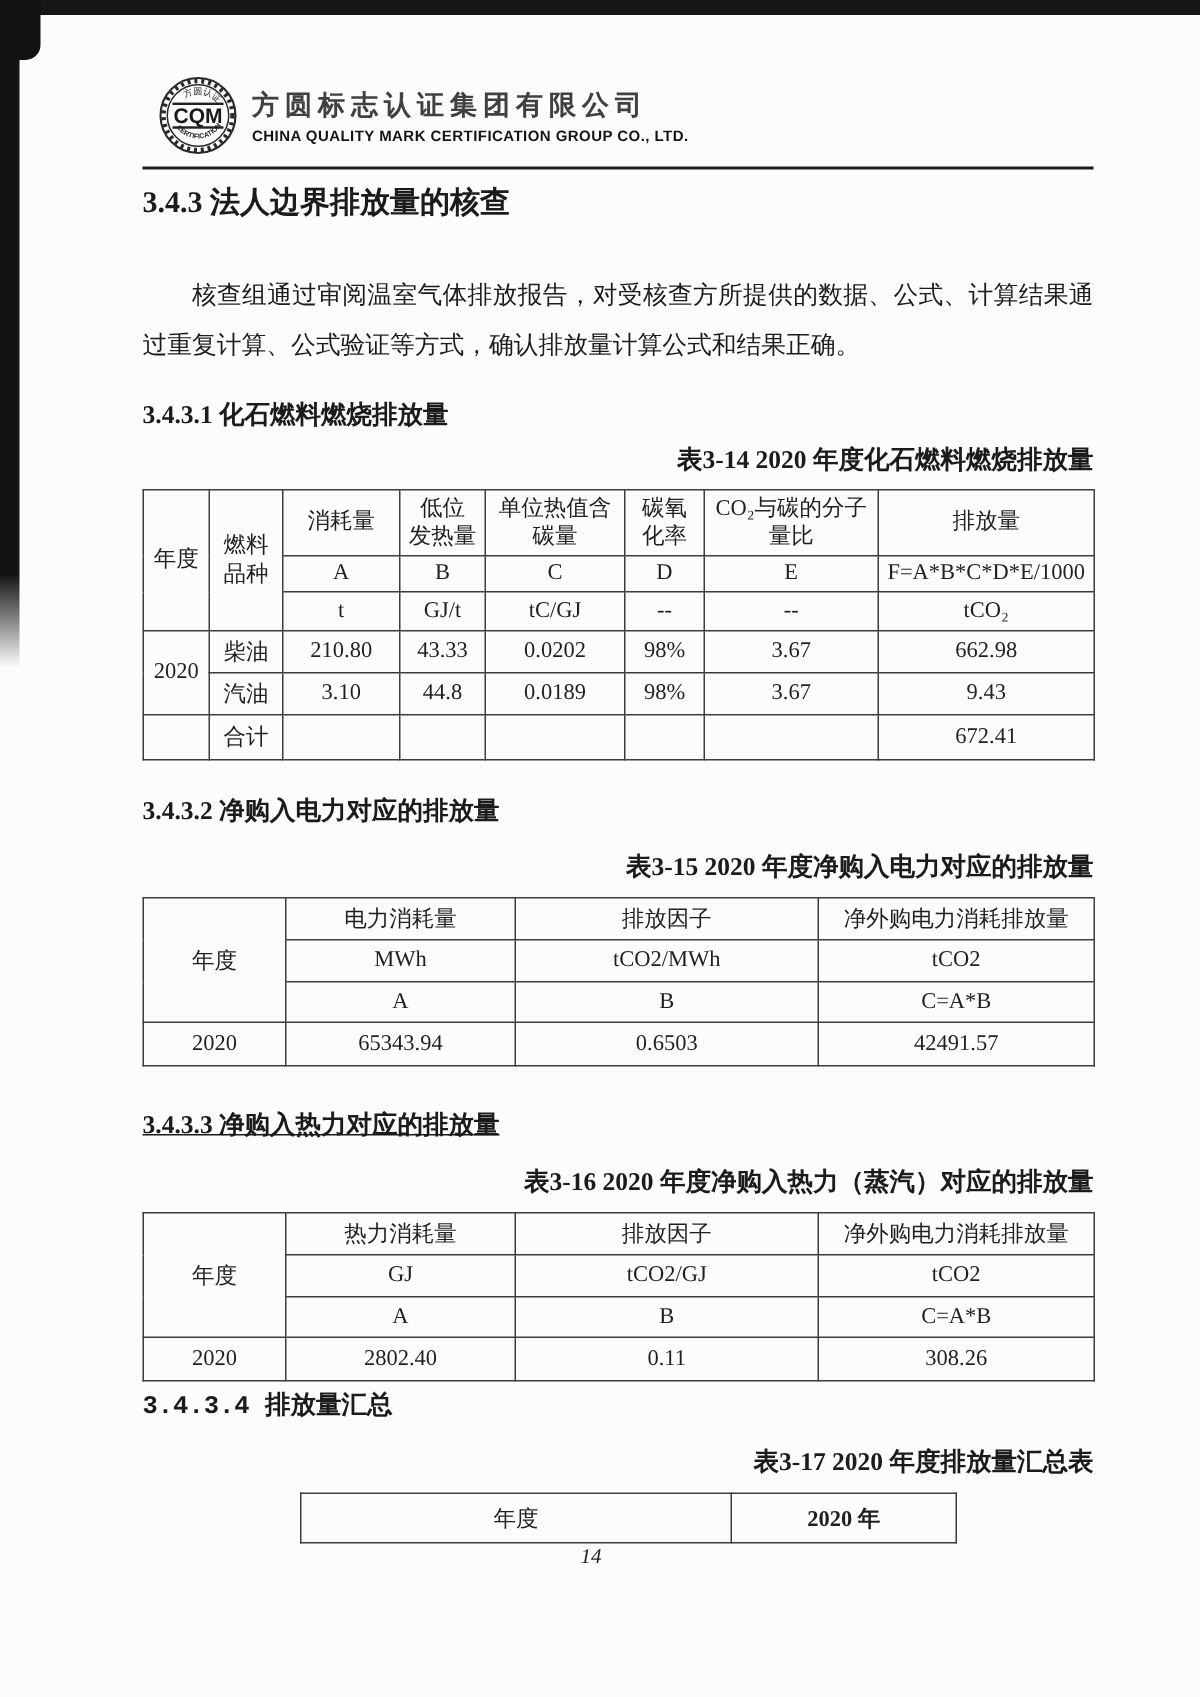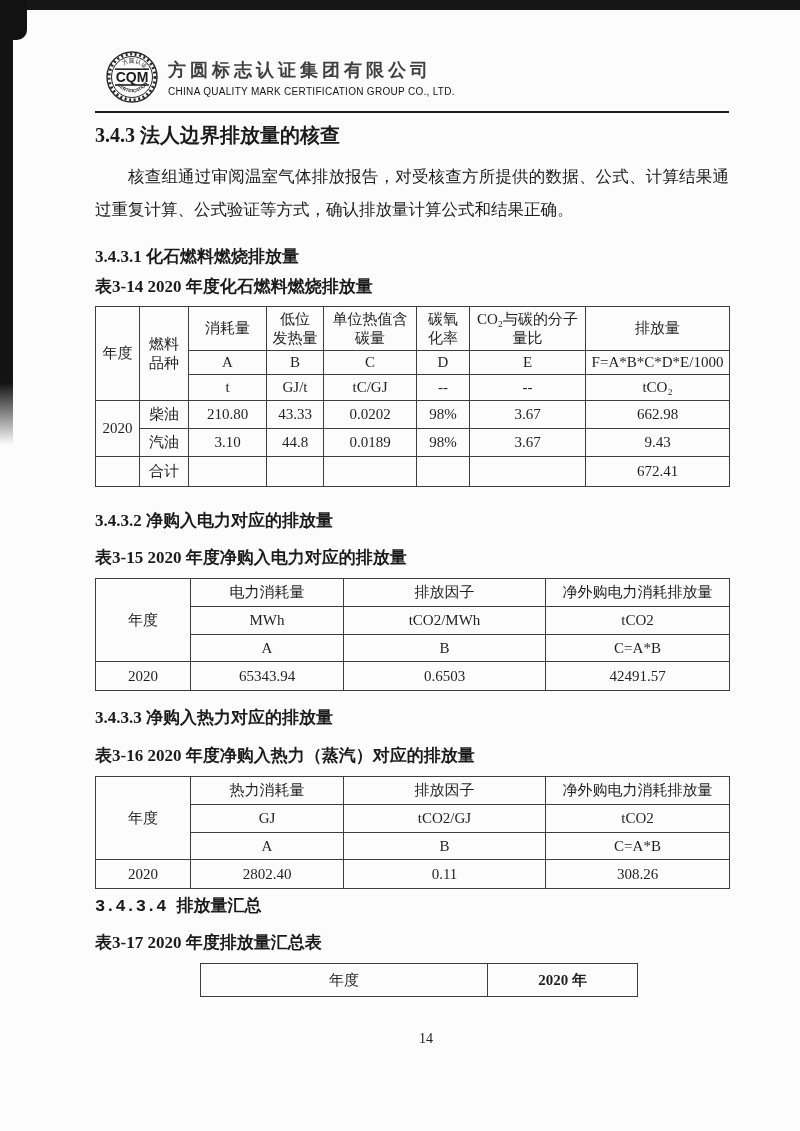--- a/index.html
+++ b/index.html
@@ -17,52 +17,52 @@
   .scan-left   { position:absolute; top:0; left:0; width:13px; height:445px;
                  background:linear-gradient(to bottom,#131313 0%,#131313 86%,rgba(19,19,19,0) 100%); }
 
   .content { position:absolute; left:95px; top:0; width:634px; }
 
   
   .hdr { padding-top:50px; display:flex; align-items:center; gap:9px; margin-left:10px; }
   .logo-svg { flex:0 0 auto; }
   .company-cn { font-family:"Liberation Sans","DejaVu Sans",sans-serif; font-weight:bold;
                 font-size:18px; letter-spacing:4px; color:#404040; }
-  .company-en { font-family:"Liberation Sans","DejaVu Sans",sans-serif; font-weight:normal;
+  .company-en { font-family:"Liberation Sans","DejaVu Sans",sans-serif; font-weight:bold;
                 font-size:10px; letter-spacing:0.3px; color:#141414; margin-top:4px; }
   .rule { margin-top:7px; border-top:2px solid #1d1d1d; }
 
   
   .h-main { margin-top:9px;  font-size:20px; line-height:26px; font-weight:bold; }
-  .para   { margin-top:12px; font-size:16.5px; line-height:33px; text-align:justify; text-indent:2em; }
+  .para   { margin-top:32px; font-size:16.5px; line-height:33px; text-align:justify; text-indent:2em; }
   .h-sub  { font-size:17px; line-height:22px; font-weight:bold; }
-  .mt-a { margin-top:20px; }  .mt-b { margin-top:23px; } .mt-c { margin-top:16px; } .mt-d { margin-top:7px;font-family:Liberation Mono, monospace; }
-  .caption { font-size:17px; line-height:22px; font-weight:bold; text-align:left; }
+  .mt-a { margin-top:20px; }  .mt-b { margin-top:23px; } .mt-c { margin-top:28px;text-decoration:underline; } .mt-d { margin-top:7px;font-family:Liberation Mono, monospace; }
+  .caption { font-size:17px; line-height:22px; font-weight:bold; text-align:right; }
   .cap-a { margin-top:8px; } .cap-b { margin-top:15px; } .cap-c { margin-top:16px; } .cap-d { margin-top:14px; }
 
   
   table { border-collapse:collapse; table-layout:fixed; width:634px; border:1.5px solid #363636; }
   .tbl-gap { margin-top:8px; }
   .tbl-gap2 { margin-top:9px; }
   td, th { border:1px solid #3d3d3d; text-align:center; vertical-align:middle;
            font-size:15px; font-weight:normal; padding:1px 3px; color:#1f1f1f;
            overflow:hidden; }
   th.wrap, td.wrap { white-space:pre-line; line-height:19px; }
   .rh-big td, .rh-big th { height:44px; }
   .rh-s1  td, .rh-s1 th  { height:24px; }
   .rh-s2  td, .rh-s2 th  { height:26px; }
   .rh-d   td, .rh-d th   { height:28px; }
   .rh-d2  td, .rh-d2 th  { height:30px; }
   .rh-e   td, .rh-e th   { height:27px; }
   .rh-e2  td, .rh-e2 th  { height:29px; }
   .t17 { width:437px; margin-left:105px; margin-top:9px; }
   .t17 td { height:33px; }
 
-  .pageno { position:absolute; top:1031px; left:109px; width:634px; text-align:center;
-            font-size:14px; color:#222; }
+  .pageno { position:absolute; top:1031px; left:77px; width:634px; text-align:center;
+            font-size:14px; color:#222;font-style:italic; }
 </style>
 </head>
 <body>
 
 <div class="scan-top"></div>
 <div class="scan-left"></div>
 <div class="scan-corner"></div>
 
 <div class="content">
 

